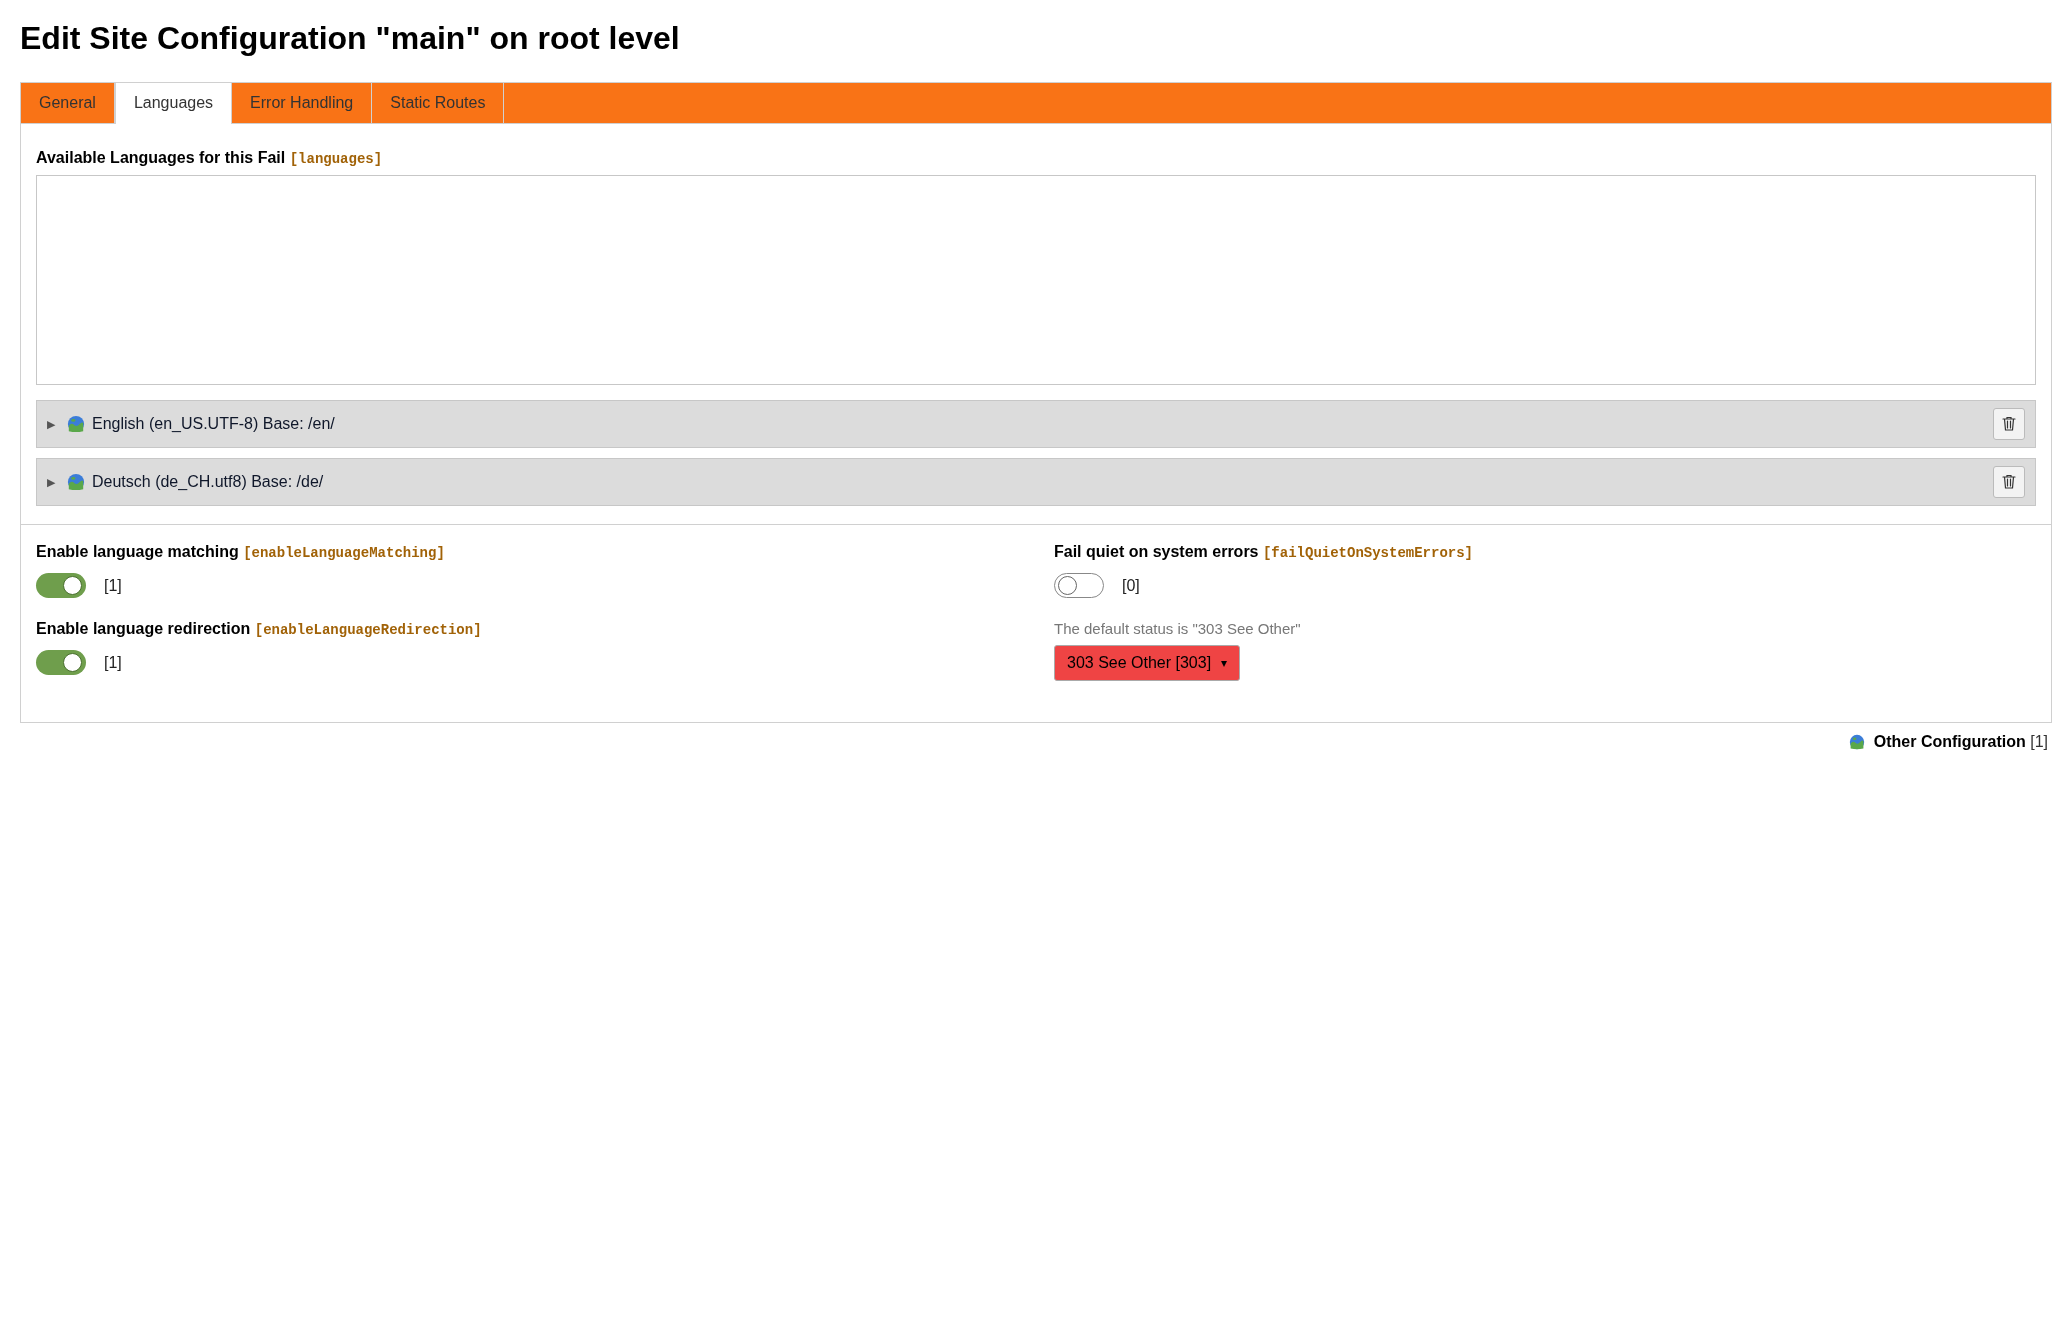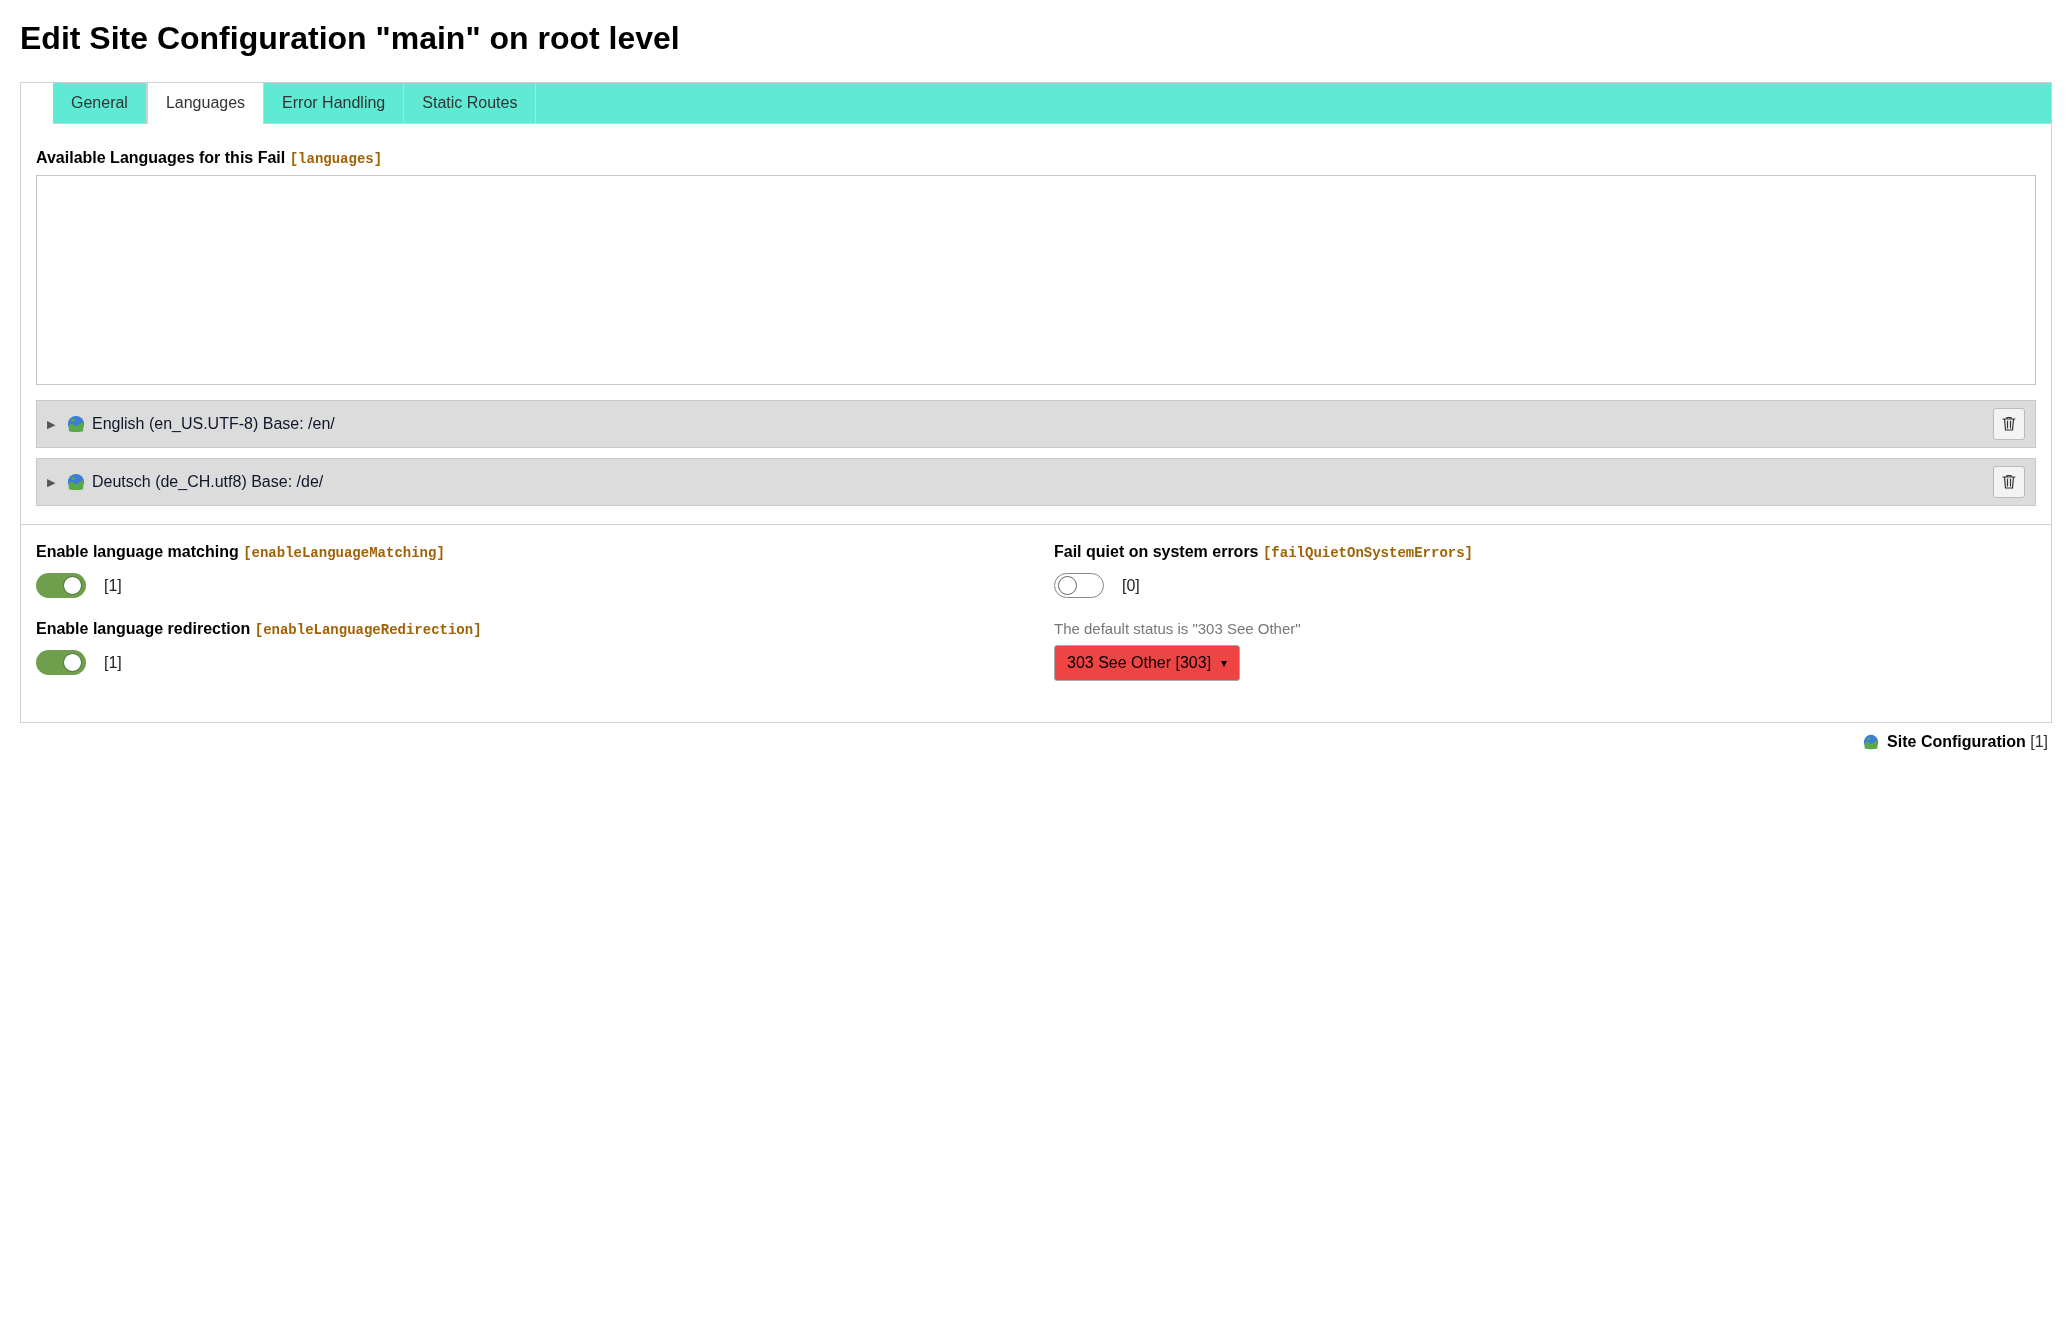--- a/index.html
+++ b/index.html
@@ -15,23 +15,22 @@
     font-size: 32px;
     font-weight: 600;
     margin: 0 0 25px 0;
     padding: 0;
   }
   .tabs-wrapper {
     border: 1px solid #d0d0d0;
   }
   .tabs {
     display: flex;
-    background: #5eead4;
+    background: #f97316;
     border-bottom: 1px solid #d0d0d0;
-    margin-left: 32px;
   }
   .tab {
     padding: 11px 18px;
     font-size: 16px;
     color: #333;
     cursor: pointer;
     border-right: 1px solid #d0d0d0;
     border-top: 0;
   }
   .tab.active {
@@ -295,15 +294,15 @@
 </div>
 
 <div class="footer">
   <span class="globe">
     <svg class="globe-icon" viewBox="0 0 20 20" style="width:16px;height:16px;">
       <circle cx="10" cy="10" r="9" fill="#3b7dd8"></circle>
       <path d="M2 12 Q5 8 8 11 Q11 14 14 10 Q17 7 18 9 L18 18 Q10 20 2 18 Z" fill="#5aa84a"></path>
       <ellipse cx="7" cy="6" rx="2.3" ry="1.6" fill="#5aa84a"></ellipse>
     </svg>
   </span>
-  <b>Site Configuration</b>
+  <b>Other Configuration</b>
   <span class="idx">[1]</span>
 </div>
 
 </body></html>

